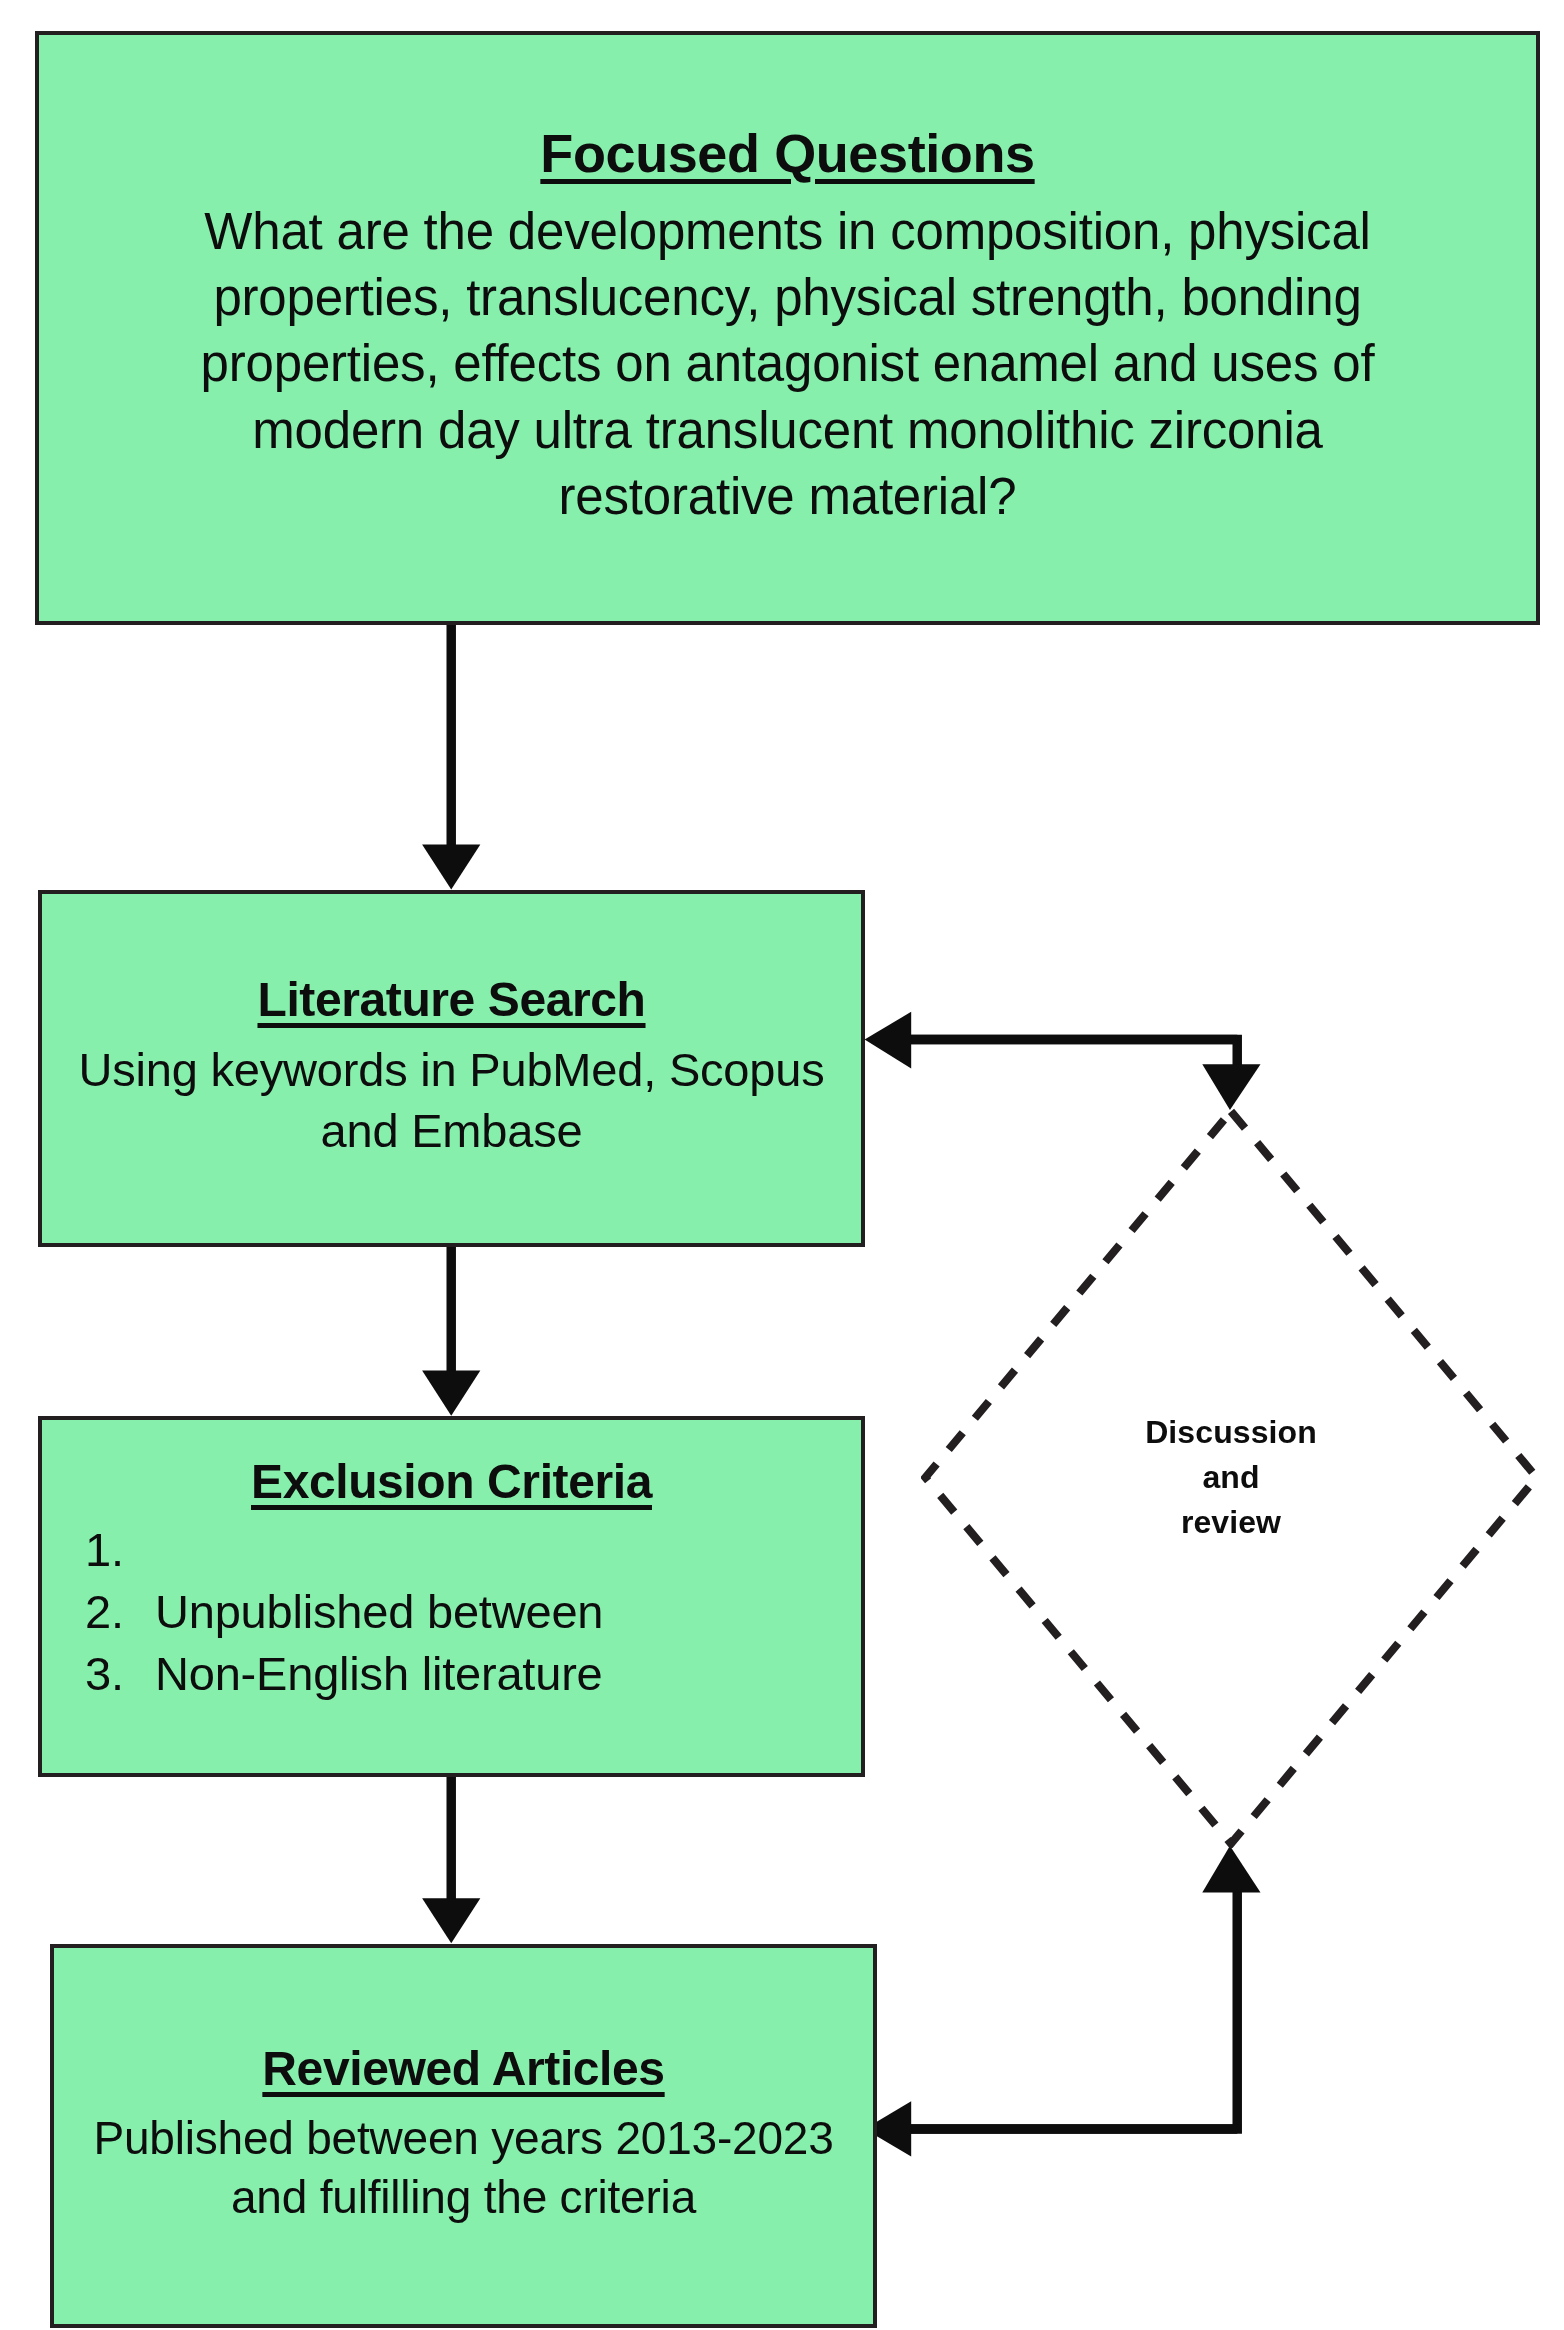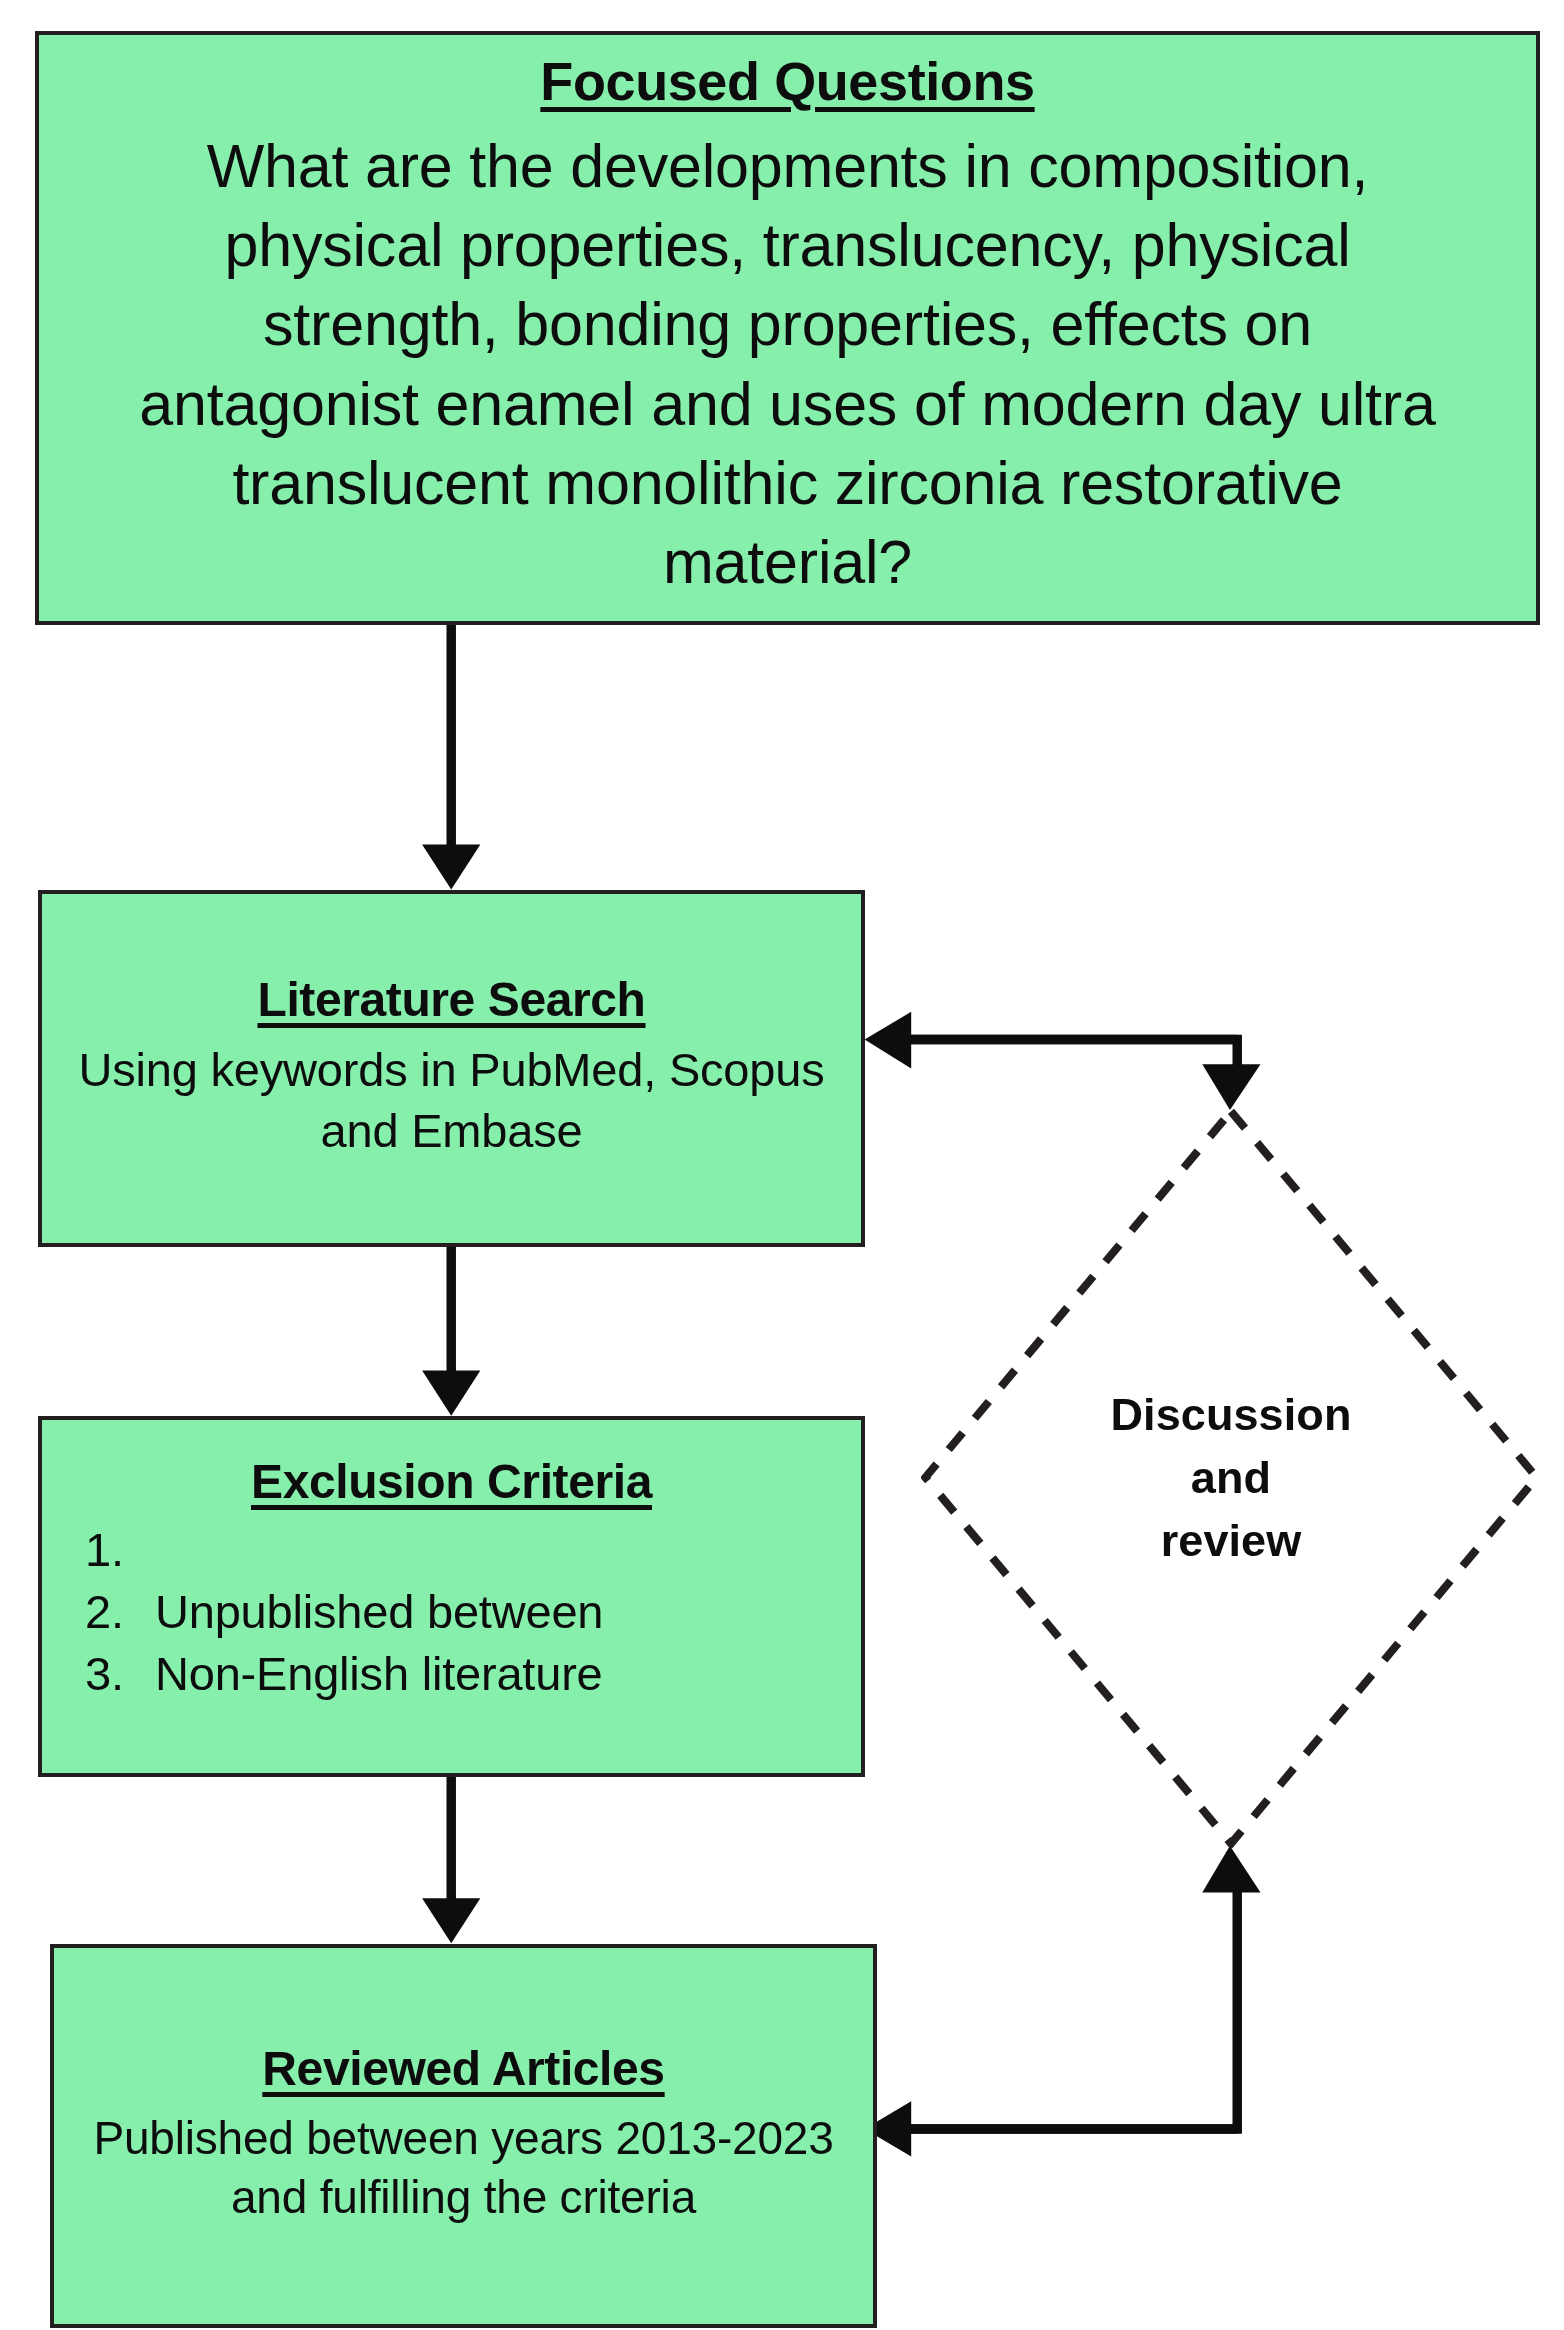--- a/index.html
+++ b/index.html
@@ -47,21 +47,21 @@
     left: 35px;  top: 31px;
     width: 1505px; height: 594px;
     padding: 0 66px;
   }
   #box-focused-questions .box-title {
     font-size: 54px;
     line-height: 1.0;
     margin-bottom: 19px;
   }
   #box-focused-questions .box-body {
-    font-size: 61px;
+    font-size: 51px;
     line-height: 1.30;
     max-width: 1303px;
   }
 
   
   #box-literature-search {
     left: 38px;  top: 890px;
     width: 827px; height: 357px;
     padding: 0 8px;
   }
@@ -136,21 +136,21 @@
     height: 100%;
   }
   .diamond-label {
     position: absolute;
     inset: 0;
     display: flex;
     flex-direction: column;
     align-items: center;
     justify-content: center;
     text-align: center;
-    font-size: 45px;
+    font-size: 32px;
     font-weight: bold;
     line-height: 1.40;
     color: #0d0d0d;
     letter-spacing: 0.1px;
   }
 
   
   #connectors {
     position: absolute;
     left: 0; top: 0;

